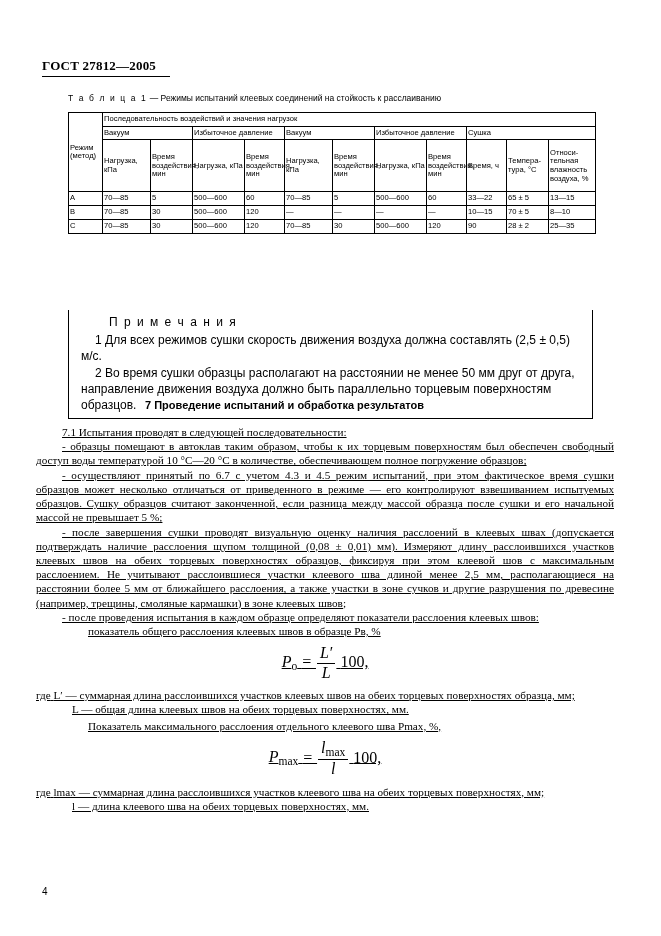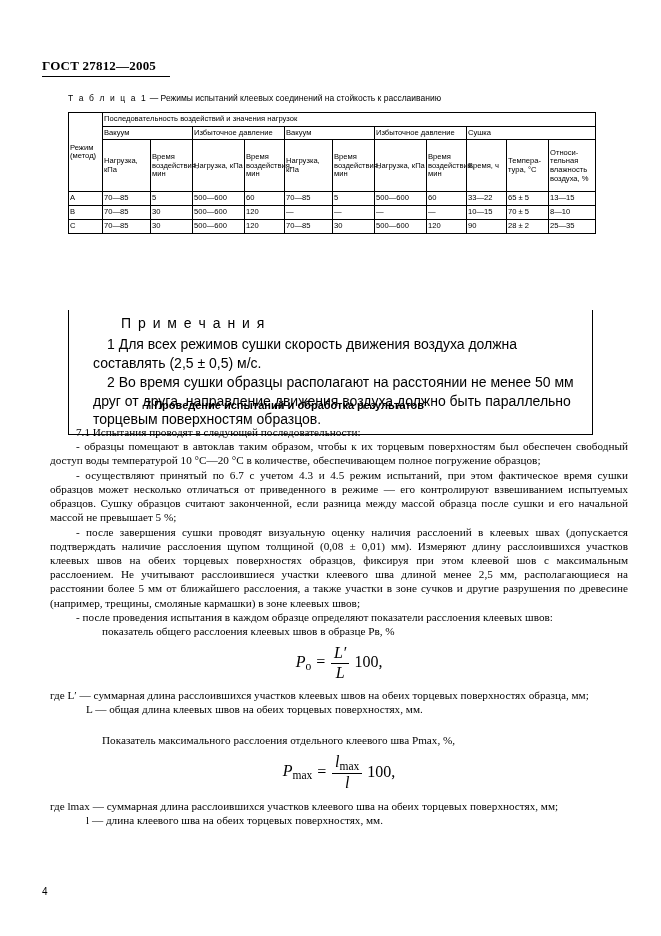--- a/index.html
+++ b/index.html
@@ -72,48 +72,49 @@
   }
   .notes {
     position: absolute;
     left: 68px;
     top: 310px;
     width: 525px;
     border: 0.8px solid #000;
     border-top: none;
     box-sizing: border-box;
     font-family: "Liberation Sans", sans-serif;
-    font-size: 14px;
-    padding: 4px 8px 5px 24px;
+    font-size: 12px;
+    padding: 4px 8px 5px 12px;
     line-height: 1.35;
   }
   .notes .title {
     letter-spacing: 1.5px;
     margin-bottom: 2px;
     padding-left: 28px;
   }
   .notes .note {
     text-indent: 14px;
   }
   .section-title {
     position: absolute;
     left: 145px;
     top: 399px;
     font-family: "Liberation Sans", sans-serif;
     font-size: 11px;
     font-weight: bold;
   }
   .body-text {
     position: absolute;
-    left: 50px;
+    left: 36px;
     top: 425px;
     width: 578px;
     font-size: 11.2px;
     line-height: 1.27;
     text-align: justify;
+    text-decoration: underline;
   }
   .body-text p {
     margin: 0 0 0 0;
   }
   .body-text p.indent {
     text-indent: 26px;
   }
   .formula {
     text-align: center;
     margin: 6px 0 6px 0;
@@ -288,21 +289,21 @@
     </div>
 
     <p class="where">
       <span>где</span>
       <span>L′ — суммарная длина расслоившихся участков клеевых швов на обеих торцевых поверхностях образца, мм;</span>
     </p>
     <p>
       <span class="where-ind">L — общая длина клеевых швов на обеих торцевых поверхностях, мм.</span>
     </p>
 
-    <p style="padding-left:52px; margin-top:16px">Показатель максимального расслоения отдельного клеевого шва Pmax, %,</p>
+    <p style="padding-left:52px; margin-top:2px">Показатель максимального расслоения отдельного клеевого шва Pmax, %,</p>
 
     <div class="formula">
       <i>P<span class="sub">max</span></i>
       <span> = </span>
       <span class="frac">
         <span class="num"><i>l</i><span class="sub">max</span></span>
         <span class="den">l</span>
       </span>
       <span style="font-style:normal">100,</span>
     </div>

